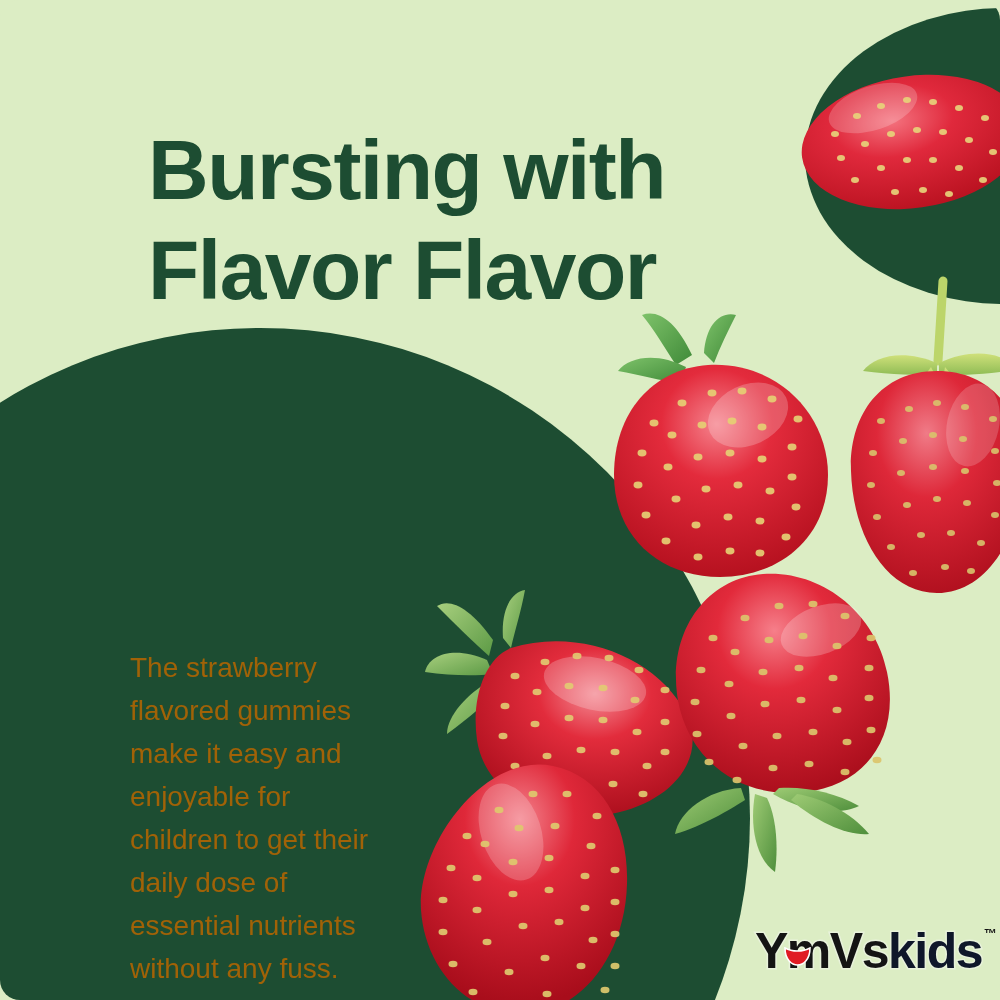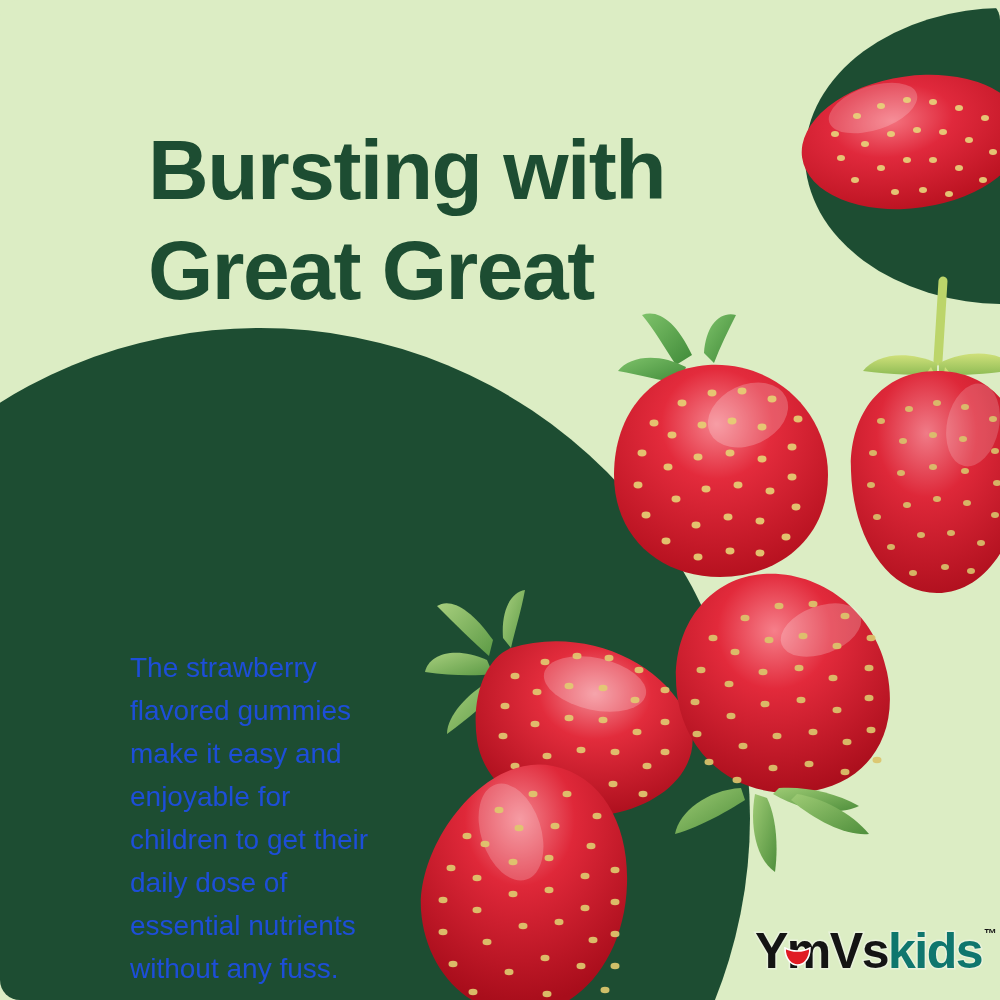--- a/index.html
+++ b/index.html
@@ -30,37 +30,37 @@
     background:#cc2f3f;border-radius:26px;z-index:30;
     display:flex;flex-direction:column;align-items:center;justify-content:center;
     color:#ffffff;box-sizing:border-box;
   }
   #flavor-badge .badge-l1{font-size:31px;font-weight:400;letter-spacing:1.2px;line-height:1.05;}
   #flavor-badge .badge-l2{font-size:31px;font-weight:700;letter-spacing:0.4px;line-height:1.12;margin-top:3px;}
 
   
   #body-copy{
     position:absolute;left:130px;top:618px;width:266px;z-index:30;
-    color:#1d4ed8;font-size:28px;line-height:43px;font-weight:400;
+    color:#a16207;font-size:28px;line-height:43px;font-weight:400;
   }
 
   
   .berry{position:absolute;z-index:20;}
   .berry svg{display:block;width:100%;height:100%;}
 
   
   #logo{position:absolute;left:755px;top:925px;z-index:40;
         height:56px;display:flex;align-items:flex-start;}
   #logo .logo-wrap{position:relative;display:inline-block;}
   #logo .logo-text{
     font-size:50px;font-weight:700;letter-spacing:-1.5px;line-height:52px;
     -webkit-text-stroke:3px #e8f2db;paint-order:stroke fill;
   }
   #logo .lt-black{color:#141414;}
-  #logo .lt-red{color:#0f766e;}
+  #logo .lt-red{color:#0f172a;}
   #logo-smile{position:absolute;left:29px;top:22px;width:27px;height:19px;}
   #logo-tm{font-size:13px;color:#141414;font-weight:700;margin-left:2px;margin-top:2px;line-height:1;}
 </style>
 </head>
 <body>
 
 <div id="stage">
 
   <div class="circle" id="circle-top-right"></div>
   <div class="circle" id="circle-main"></div>
@@ -385,21 +385,21 @@
       </g>
       <g fill="url(#lfF)">
         <path d="M52 246 C36 252 24 260 22 260 L72 260 C66 252 60 248 52 246 Z"></path>
         <path d="M118 248 C132 254 146 258 156 260 L104 260 C106 254 110 250 118 248 Z"></path>
       </g>
     </svg>
   </div>
 
   <h1 id="headline">
     <span class="hl-line">Bursting with</span>
-    <span class="hl-line">Great Great</span>
+    <span class="hl-line">Flavor Flavor</span>
   </h1>
 
 
   <p id="body-copy">The strawberry flavored gummies make it easy and enjoyable for children to get their daily dose of essential nutrients without any fuss.</p>
 
   <div id="logo">
     <span class="logo-wrap">
       <span class="logo-text lt-black">Y</span><span class="logo-text lt-black">mVs</span><span class="logo-text lt-red">kids</span>
       <svg id="logo-smile" viewBox="0 0 27 19" xmlns="http://www.w3.org/2000/svg">
         <path d="M1 1 C1 13 8 18 13.5 18 C19 18 26 13 26 1 C19 5 8 5 1 1 Z" fill="#e01b24" stroke="#ffffff" stroke-width="1.6"></path>

